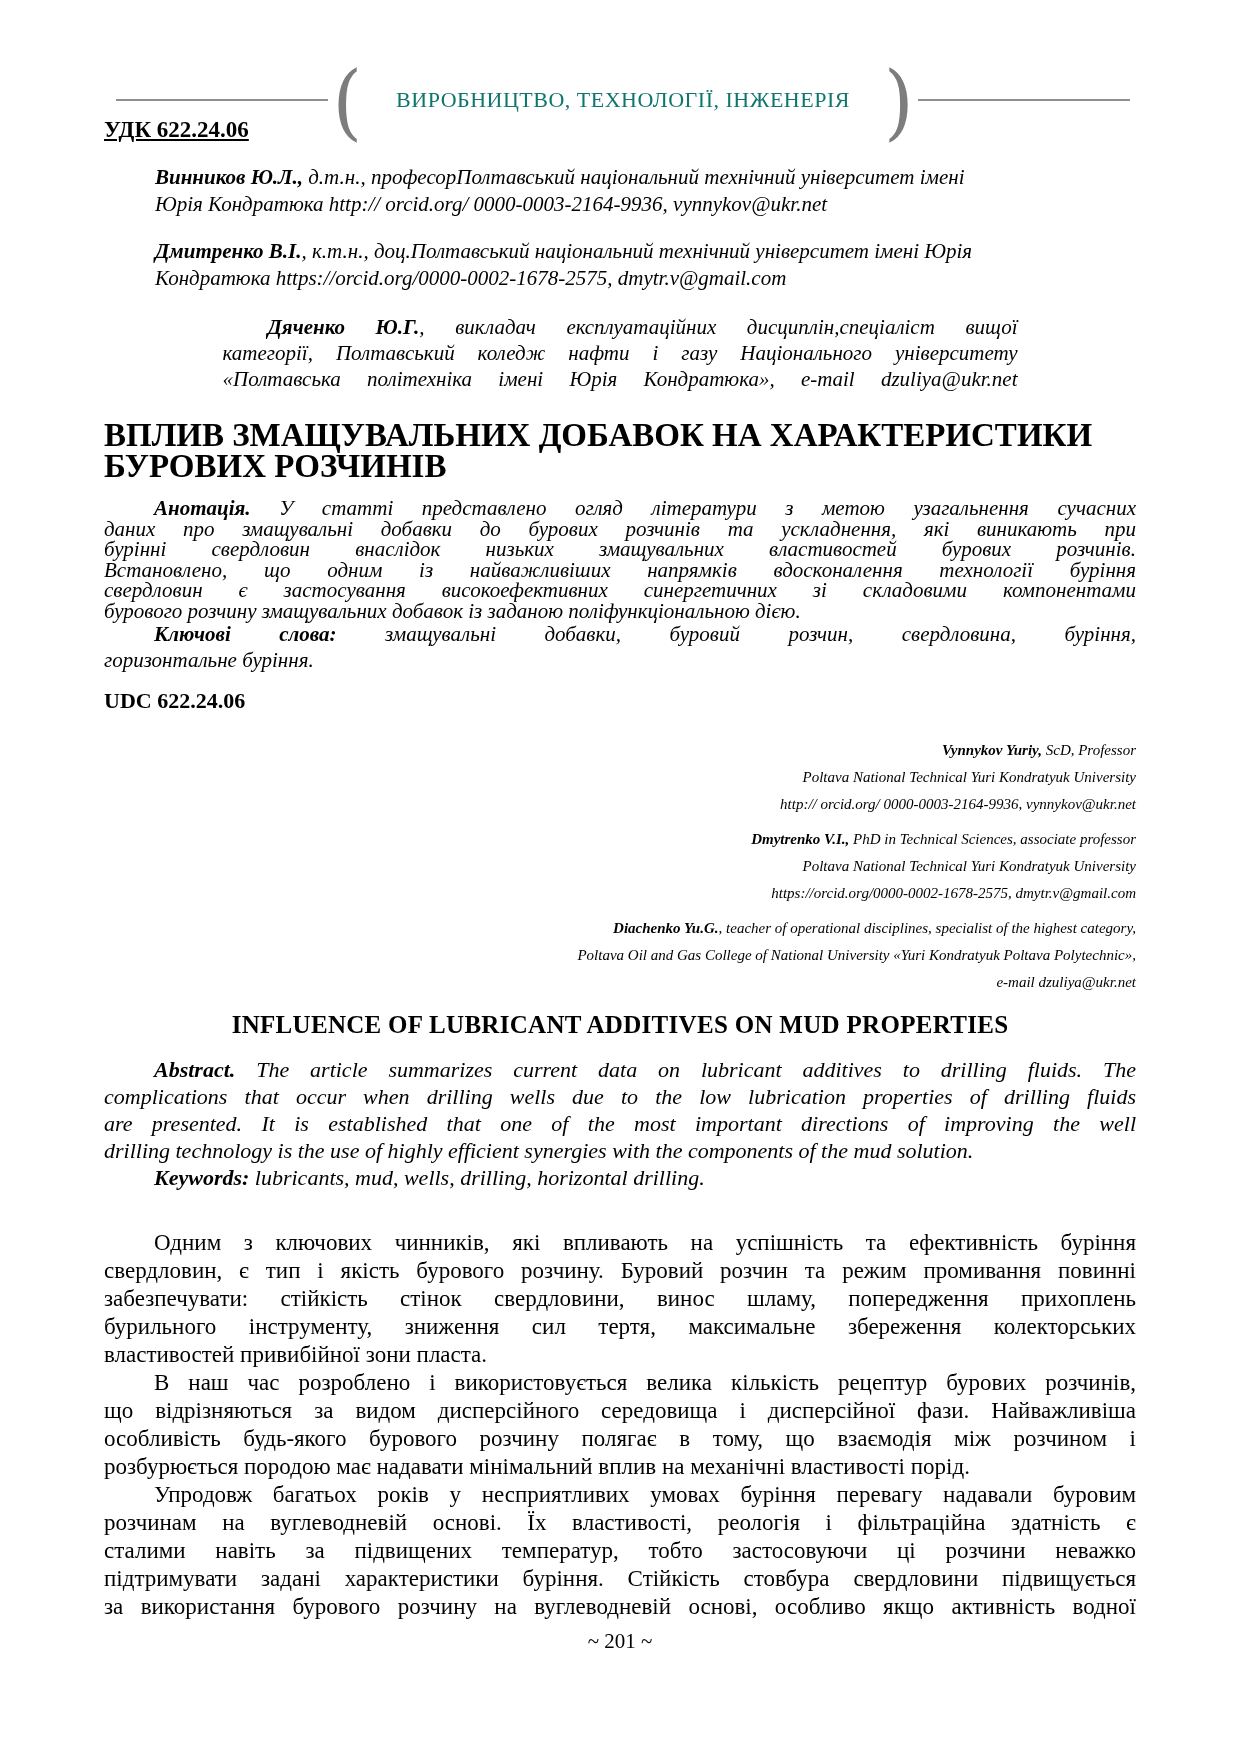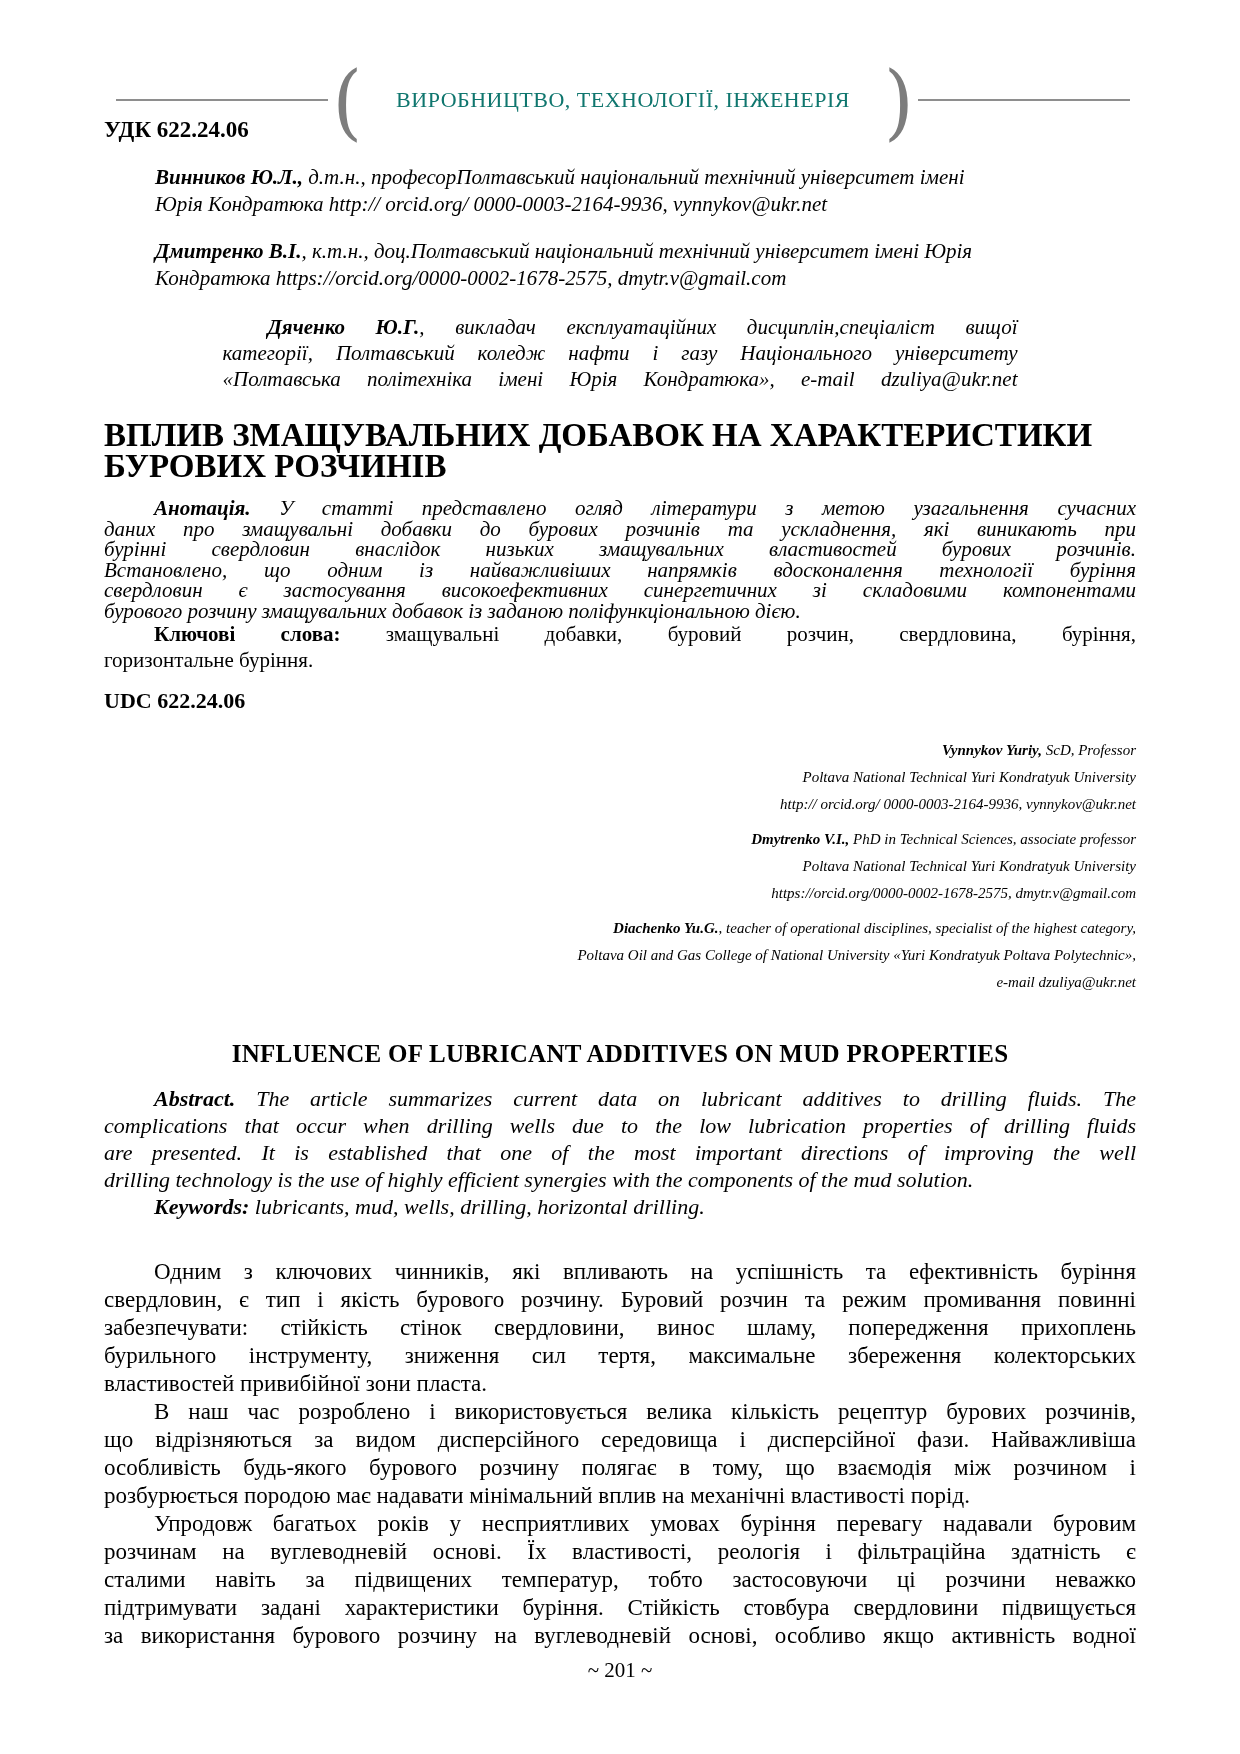--- a/index.html
+++ b/index.html
@@ -42,20 +42,21 @@
     font-size: 22px;
     letter-spacing: 0.5px;
     white-space: nowrap;
     color: #0f766e;
   }
   .udc-uk {
     margin-top: -26px;
     font-weight: bold;
     font-size: 23px;
     line-height: 28px;
+    text-decoration: underline;
   }
   
   .auth-uk {
     margin: 20px auto 0 auto;
     width: 930px;
     font-style: italic;
     font-size: 21px;
     line-height: 27px;
     text-align: left;
   }
@@ -73,35 +74,36 @@
   .ind45 { text-indent: 45px; }
   .ind50 { text-indent: 50px; }
   
   .title-uk {
     margin-top: 28px;
     font-weight: bold;
     font-size: 33px;
     line-height: 31px;
   }
   .title-en {
-    margin-top: 43px;
+    margin-top: 14px;
     text-align: center;
     font-weight: bold;
     font-size: 25px;
     line-height: 30px;
     letter-spacing: 0.3px;
   }
   
   .abstract-uk {
     margin-top: 16px;
     font-style: italic;
     font-size: 21px;
     line-height: 20.5px;
   }
   .kw-uk {
+    font-style: italic;
     font-size: 21px;
     line-height: 26px;
   }
   .abstract-en {
     margin-top: 16px;
     font-style: italic;
     font-size: 22px;
     line-height: 27px;
   }
   .kw-en {

